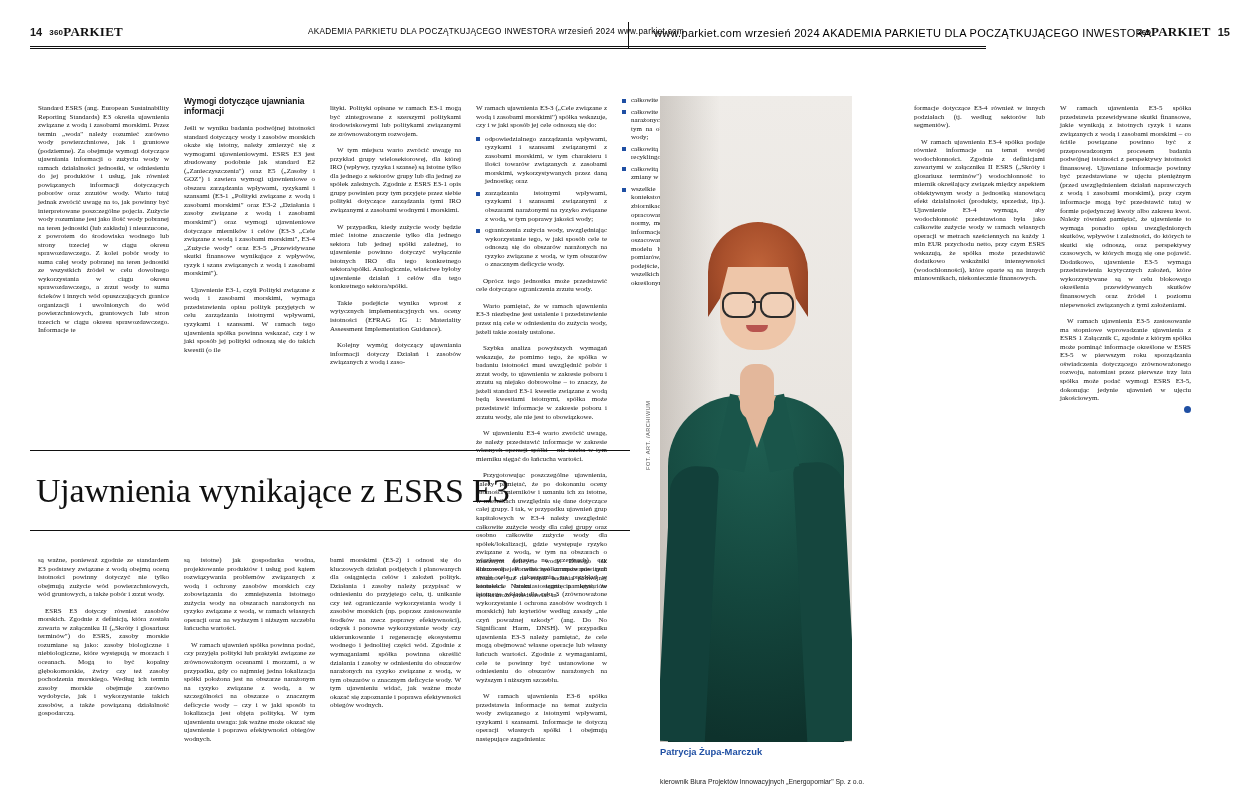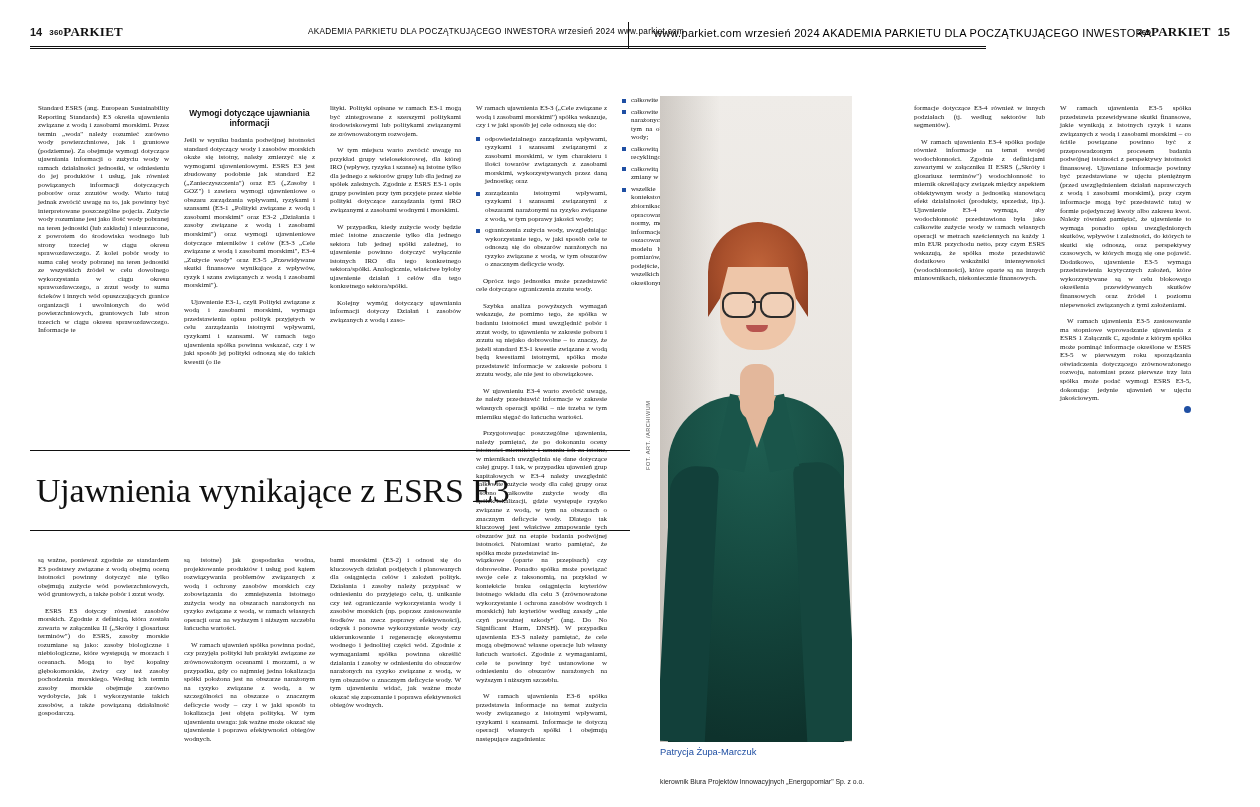--- a/index.html
+++ b/index.html
@@ -36,21 +36,21 @@
     position:absolute;width:131px;
     font-size:7.0px;line-height:8.55px;
     text-align:justify;
     hyphens:auto;
     color:#111;
   }
   .col p{margin:8px 0 5px 0;text-indent:0;}
   .col p.ind{text-indent:7px;}
   .col h4{
     font-family:"Liberation Sans",sans-serif;
-    font-size:8.4px;line-height:10px;font-weight:700;margin:12px 0 6px 0;text-align:center;
+    font-size:8.4px;line-height:10px;font-weight:700;margin:0 0 6px 0;text-align:left;
   }
   .col ul{margin:0 0 5px 0;padding:0;list-style:none;}
   .col li{position:relative;padding-left:9px;margin-bottom:3px;text-align:justify;}
   .col li:before{
     content:"";position:absolute;left:0;top:2.6px;width:4px;height:4px;background:#1f4fa3;
   }
 
   
   .c1{left:0;}
   .c2{left:146px;}
@@ -93,21 +93,21 @@
   .ph-collar-l{position:absolute;left:62px;top:300px;width:30px;height:74px;background:#1a554a;transform:rotate(12deg);}
   .ph-collar-r{position:absolute;left:102px;top:300px;width:30px;height:74px;background:#1a554a;transform:rotate(-12deg);}
   .ph-vneck{position:absolute;left:78px;top:300px;width:38px;height:52px;background:#e3b79b;clip-path:polygon(50% 100%,0 0,100% 0);}
   .photo-credit{
     position:absolute;left:645px;top:470px;width:140px;
     transform:rotate(-90deg);transform-origin:left top;
     font-family:"Liberation Sans",sans-serif;font-size:5.6px;letter-spacing:.5px;color:#555;
   }
 
   .caption{position:absolute;left:660px;top:746px;width:210px;}
-  .cap-name{font-family:"Liberation Sans",sans-serif;font-size:9.4px;font-weight:400;color:#1f4fa3;margin-bottom:20px;}
+  .cap-name{font-family:"Liberation Sans",sans-serif;font-size:9.4px;font-weight:700;color:#1f4fa3;margin-bottom:20px;}
   .cap-role{font-family:"Liberation Sans",sans-serif;font-size:6.8px;line-height:9px;color:#222;}
 
   
   .band-top{position:absolute;left:30px;top:450px;width:600px;height:1px;background:#111;}
   .band-bot{position:absolute;left:30px;top:530px;width:600px;height:1px;background:#111;}
   .headline{
     position:absolute;left:36px;top:458px;width:600px;
     font-family:"Liberation Serif",serif;font-size:34px;line-height:66px;color:#111;
     letter-spacing:-0.2px;
   }
@@ -174,31 +174,33 @@
     <div class="col c2">
       <h4>Wymogi dotyczące ujawniania informacji</h4>
       <p>Jeśli w wyniku badania podwójnej istotności standard dotyczący wody i zasobów morskich okaże się istotny, należy zmierzyć się z wymogami ujawnieniowymi. ESRS E3 jest zbudowany podobnie jak standard E2 („Zanieczyszczenia") oraz E5 („Zasoby i GOZ") i zawiera wymogi ujawnieniowe o obszaru zarządzania wpływami, ryzykami i szansami (E3-1 „Polityki związane z wodą i zasobami morskimi" oraz E3-2 „Działania i zasoby związane z wodą i zasobami morskimi") oraz wymogi ujawnieniowe dotyczące mierników i celów (E3-3 „Cele związane z wodą i zasobami morskimi", E3-4 „Zużycie wody" oraz E3-5 „Przewidywane skutki finansowe wynikające z wpływów, ryzyk i szans związanych z wodą i zasobami morskimi").</p>
       <p class="ind">Ujawnienie E3-1, czyli Polityki związane z wodą i zasobami morskimi, wymaga przedstawienia opisu polityk przyjętych w celu zarządzania istotnymi wpływami, ryzykami i szansami. W ramach tego ujawnienia spółka powinna wskazać, czy i w jaki sposób jej polityki odnoszą się do takich kwestii (o ile</p>
     </div>
 
     <div class="col c3">
       <p>lityki. Polityki opisane w ramach E3-1 mogą być zintegrowane z szerszymi politykami środowiskowymi lub politykami związanymi ze zrównoważonym rozwojem.</p>
       <p class="ind">W tym miejscu warto zwrócić uwagę na przykład grupy wielosektorowej, dla której IRO (wpływy, ryzyka i szanse) są istotne tylko dla jednego z sektorów grupy lub dla jednej ze spółek zależnych. Zgodnie z ESRS E3-1 opis grupy powinien przy tym przyjęte przez siebie polityki dotyczące zarządzania tymi IRO związanymi z zasobami wodnymi i morskimi.</p>
       <p class="ind">W przypadku, kiedy zużycie wody będzie mieć istotne znaczenie tylko dla jednego sektora lub jednej spółki zależnej, to ujawnienie powinno dotyczyć wyłącznie istotnych IRO dla tego konkretnego sektora/spółki. Analogicznie, właściwe byłoby ujawnienie działań i celów dla tego konkretnego sektora/spółki.</p>
+      <p class="ind">Takie podejście wynika wprost z wytycznych implementacyjnych ws. oceny istotności (EFRAG IG 1: Materiality Assessment Implementation Guidance).</p>
       <p class="ind">Kolejny wymóg dotyczący ujawniania informacji dotyczy Działań i zasobów związanych z wodą i zaso-</p>
     </div>
 
     <div class="col c4">
       <p>W ramach ujawnienia E3-3 („Cele związane z wodą i zasobami morskimi") spółka wskazuje, czy i w jaki sposób jej cele odnoszą się do:</p>
       <ul>
         <li>odpowiedzialnego zarządzania wpływami, ryzykami i szansami związanymi z zasobami morskimi, w tym charakteru i ilości towarów związanych z zasobami morskimi, wykorzystywanych przez daną jednostkę; oraz</li>
         <li>zarządzania istotnymi wpływami, ryzykami i szansami związanymi z obszarami narażonymi na ryzyko związane z wodą, w tym poprawy jakości wody;</li>
         <li>ograniczenia zużycia wody, uwzględniając wykorzystanie tego, w jaki sposób cele te odnoszą się do obszarów narażonych na ryzyko związane z wodą, w tym obszarów o znacznym deficycie wody.</li>
       </ul>
       <p class="ind">Oprócz tego jednostka może przedstawić cele dotyczące ograniczenia zrzutu wody.</p>
+      <p class="ind">Warto pamiętać, że w ramach ujawnienia E3-3 niezbędne jest ustalenie i przedstawienie przez nią cele w odniesieniu do zużycia wody, jeżeli takie zostały ustalone.</p>
       <p class="ind">Szybka analiza powyższych wymagań wskazuje, że pomimo tego, że spółka w badaniu istotności musi uwzględnić pobór i zrzut wody, to ujawnienia w zakresie poboru i zrzutu są niejako dobrowolne – to znaczy, że jeżeli standard E3-1 kwestie związane z wodą będą kwestiami istotnymi, spółka może przedstawić informacje w zakresie poboru i zrzutu wody, ale nie jest to obowiązkowe.</p>
       <p class="ind">W ujawnieniu E3-4 warto zwrócić uwagę, że należy przedstawić informacje w zakresie własnych operacji spółki – nie trzeba w tym mierniku sięgać do łańcucha wartości.</p>
       <p class="ind">Przygotowując poszczególne ujawnienia, należy pamiętać, że po dokonaniu oceny istotności mierników i uznaniu ich za istotne, w miernikach uwzględnia się dane dotyczące całej grupy. I tak, w przypadku ujawnień grup kapitałowych w E3-4 należy uwzględnić całkowite zużycie wody dla całej grupy oraz osobno całkowite zużycie wody dla spółek/lokalizacji, gdzie występuje ryzyko związane z wodą, w tym na obszarach o znacznym deficycie wody. Dlatego tak kluczowej jest właściwe zmapowanie tych obszarów już na etapie badania podwójnej istotności. Natomiast warto pamiętać, że spółka może przedstawiać in-</p>
     </div>
 
     <div class="col c5">
       <ul>
         <li>całkowite zużycie wody w m³,</li>
         <li>całkowite zużycie wody w m³ na obszarach narażonych na ryzyko związane z wodą, w tym na obszarach o znacznym deficycie wody;</li>
         <li>całkowitą ilość wody poddanej recyklingowi i ponownemu użyciu w m³,</li>

